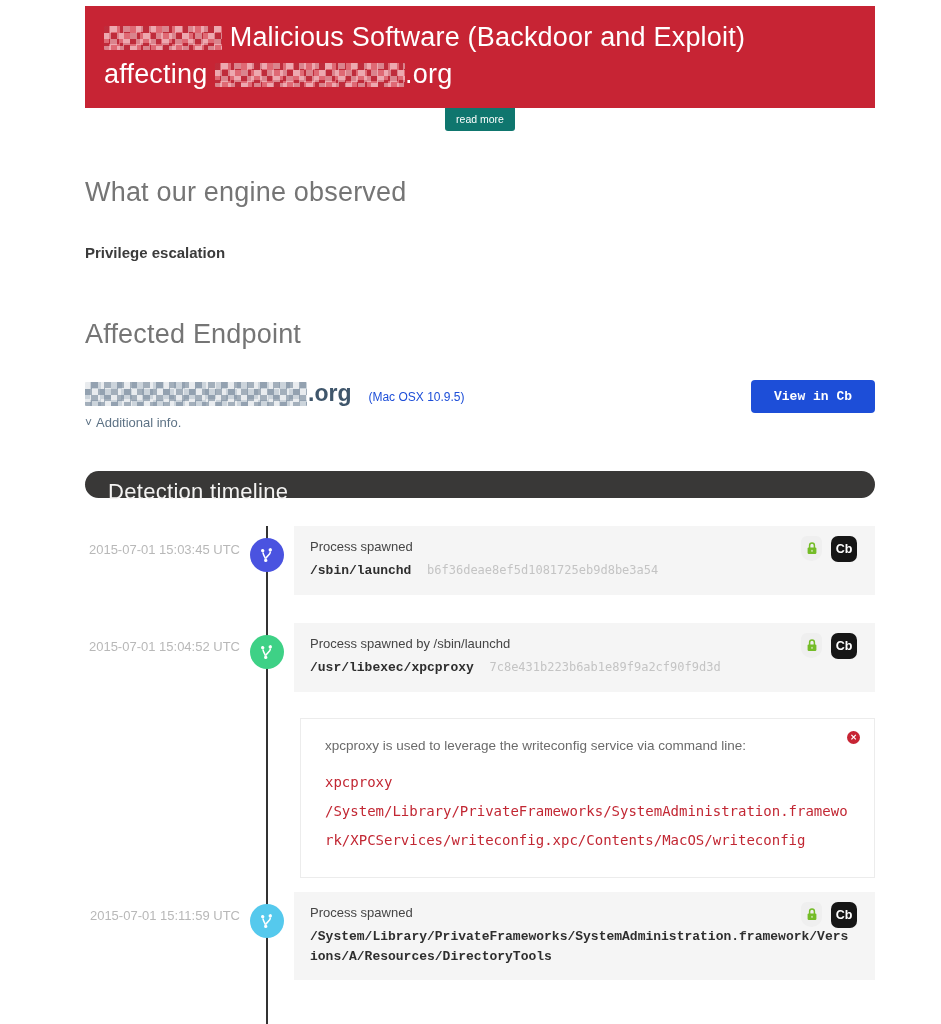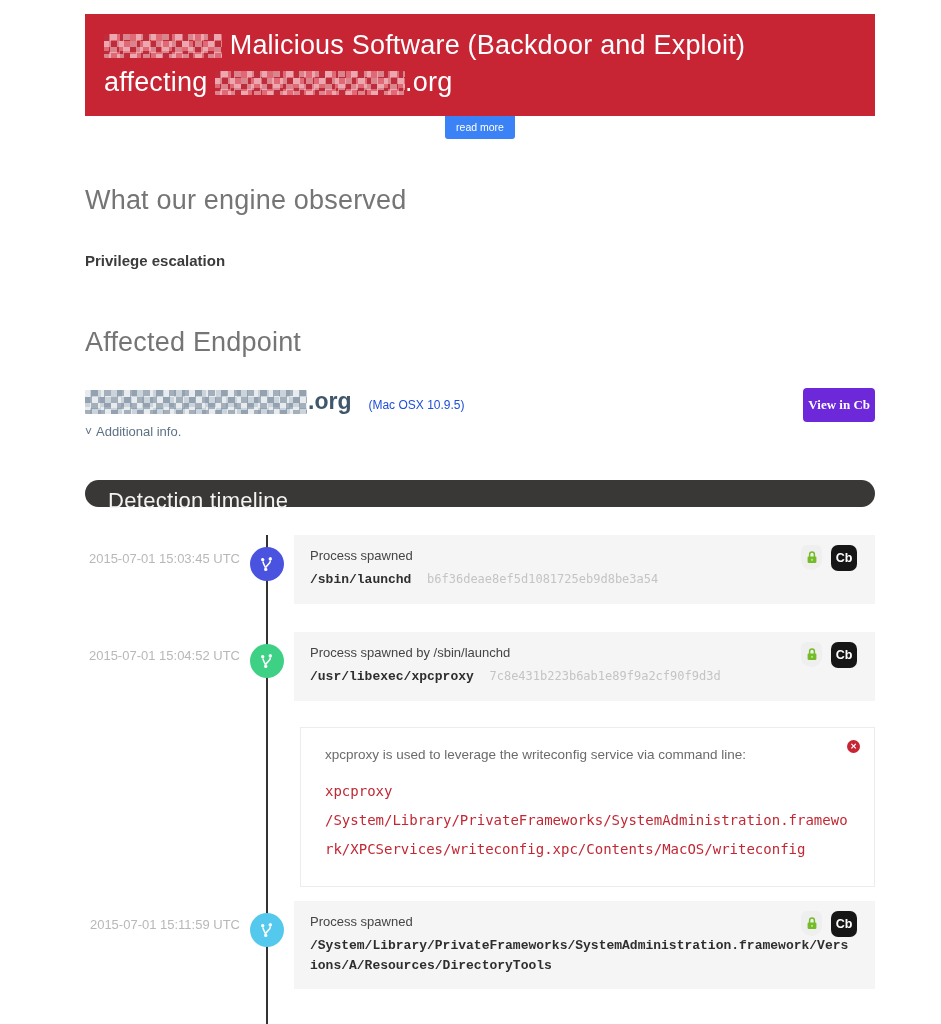--- a/index.html
+++ b/index.html
@@ -2,55 +2,55 @@
 <html><head>
 <meta charset="utf-8">
 <style>
   * { margin:0; padding:0; box-sizing:border-box; }
   html,body { background:#ffffff; }
   body { font-family:"Liberation Sans", sans-serif; }
   .page { position:relative; width:941px; height:1024px; overflow:hidden; background:#fff; }
   .content { padding:0 66px 0 85px; }
 
   
-  .banner { margin-top:14px; background:#c72434; color:#fff; padding:13px 20px 15px 19px; }
+  .banner { margin-top:6px; background:#c72434; color:#fff; padding:13px 20px 15px 19px; }
   .banner-line { font-size:27px; line-height:37px; font-weight:400; letter-spacing:0.2px; }
   .redact { display:inline-block; vertical-align:-4px; border-radius:1px;
             background-size:13px 13px, 21px 21px; background-position:0 0, 5px 7px; filter:blur(0.4px); }
   .redact-banner {
     background-image:
       repeating-conic-gradient(rgba(255,255,255,0.45) 0% 25%, rgba(255,255,255,0.05) 0% 50%),
       repeating-conic-gradient(rgba(255,190,195,0.40) 0% 25%, rgba(125,10,25,0.15) 0% 50%);
   }
   .redact-title1 { width:118px; height:24px; }
   .redact-title2 { width:190px; height:24px; }
   .read-more-wrap { text-align:center; }
-  .read-more { display:inline-block; background:#3b82f6; color:#fff; border:none; cursor:pointer;
+  .read-more { display:inline-block; background:#0f766e; color:#fff; border:none; cursor:pointer;
                font-family:"Liberation Sans",sans-serif; font-size:10.5px; padding:5px 11px 6px;
                border-radius:0 0 3px 3px; }
 
   
   .h-section { margin-top:46px; font-size:27px; font-weight:400; color:#757575; letter-spacing:0.2px; }
   .sub-h { margin-top:36px; font-size:15px; font-weight:700; color:#3b3b3b; }
   .para { margin-top:13px; font-size:13.5px; color:#4f4f4f; line-height:1.8; max-width:788px; }
 
   
   .h-endpoint { margin-top:58px; }
   .endpoint-row { margin-top:30px; display:flex; align-items:flex-start; justify-content:space-between; }
   .endpoint-id { display:flex; align-items:center; }
   .redact-host {
     background-image:
       repeating-conic-gradient(rgba(72,96,120,0.50) 0% 25%, rgba(72,96,120,0.12) 0% 50%),
       repeating-conic-gradient(rgba(160,175,190,0.35) 0% 25%, rgba(255,255,255,0.25) 0% 50%);
     width:222px; height:24px; vertical-align:-3px;
   }
   .host-suffix { font-size:23px; font-weight:700; color:#3f566b; margin-left:1px; }
   .os-label { font-size:12px; color:#1d4ed8; margin-left:17px; position:relative; top:3px; }
-  .view-cb { background:#6d28d9; color:#fff; border:none; cursor:pointer; border-radius:4px;
-             font-family:Liberation Serif, serif; font-size:13px; font-weight:700; padding:9px 5px; }
+  .view-cb { background:#1d4ed8; color:#fff; border:none; cursor:pointer; border-radius:4px;
+             font-family:Liberation Mono, monospace; font-size:13px; font-weight:700; padding:9px 23px; }
   .addl { font-size:13px; color:#5d7285; cursor:pointer; display:inline-block; text-decoration:none; }
   .addl .chev { font-size:12px; margin-right:4px; }
 
   
   .tl-bar { margin-top:40px; background:#393837; border-radius:22px; height:27px;
             color:#f4f3f2; font-size:22px; font-weight:400; line-height:42px; padding-left:23px; letter-spacing:0.3px; }
   .tl-flow { position:relative; padding-bottom:140px; }
   .tl-flow::before { content:""; position:absolute; left:181px; top:0; height:1200px; width:2px; background:#333; }
   .entry { display:flex; align-items:flex-start; margin-top:28px; position:relative; }
   .ts { width:155px; text-align:right; font-size:13px; color:#b8b8b8; padding-top:16px; flex:none; }

